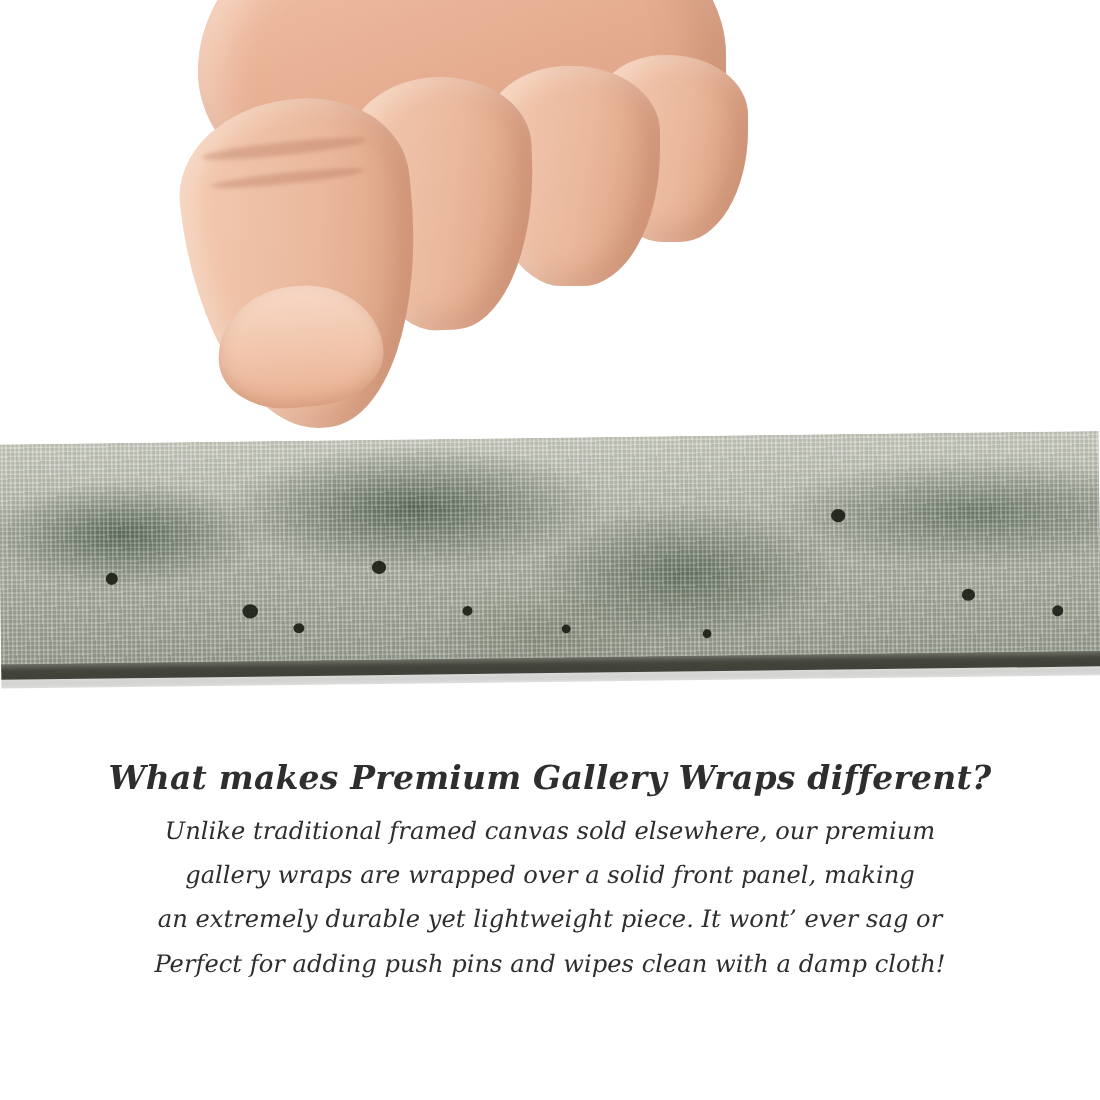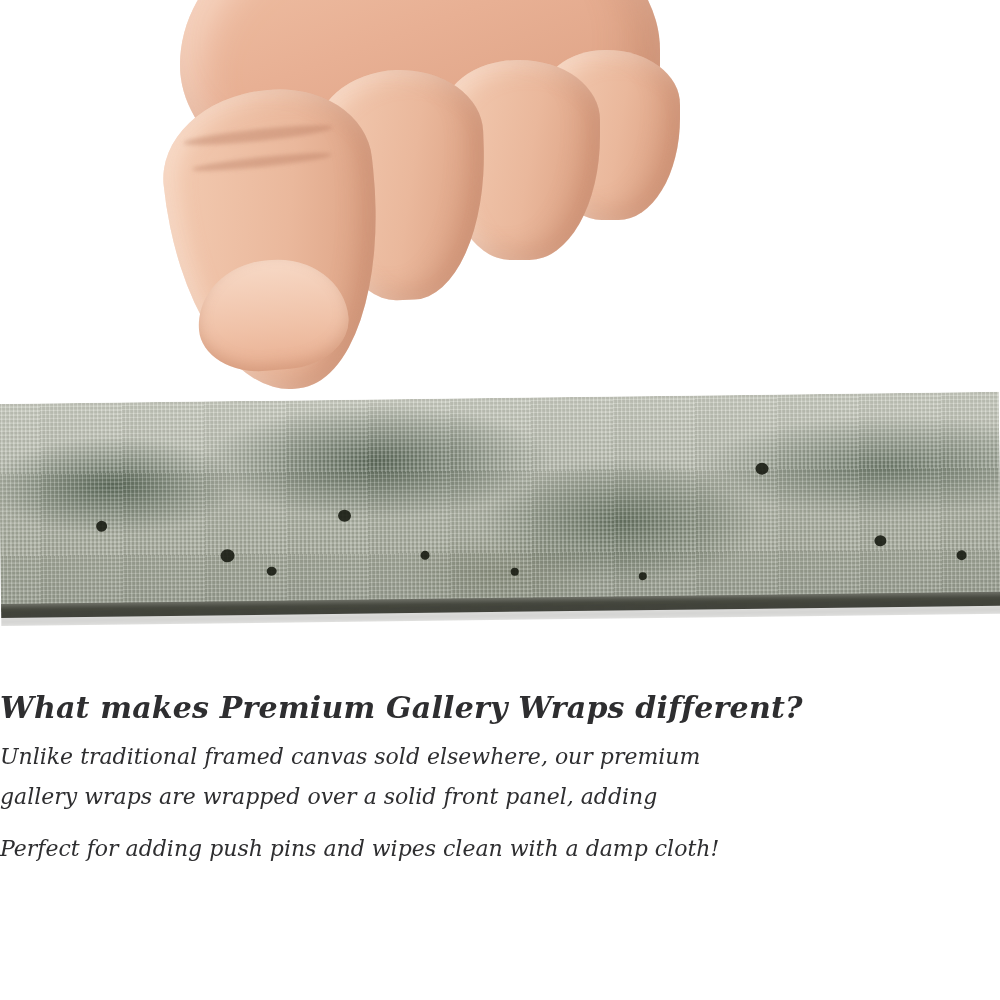--- a/index.html
+++ b/index.html
@@ -158,38 +158,38 @@
     background: linear-gradient(180deg, rgba(120,120,115,0.55), rgba(255,255,255,0));
     filter: blur(4px);
   }
 
   
   .caption {
     position: absolute;
     left: 0;
     top: 690px;
     width: 1000px;
-    text-align: left;
+    text-align: center;
     color: #2e2e30;
     font-family: "DejaVu Serif", serif;
     font-style: italic;
   }
   .caption-title {
     font-size: 30px;
     font-weight: 700;
     letter-spacing: 0.2px;
     margin-bottom: 12px;
   }
   .caption-line {
     font-size: 22px;
     line-height: 40px;
     font-weight: 400;
   }
   .caption-line.last {
-    margin-top: 12px;
+    margin-top: 1px;
   }
 </style>
 </head>
 <body>
 
 <div class="promo-card">
 
   <div class="photo-area">
 
     <div class="hand">
@@ -220,17 +220,18 @@
       </div>
       <div class="canvas-bevel"></div>
       <div class="canvas-shadow"></div>
     </div>
 
   </div>
 
   <div class="caption">
     <div class="caption-title">What makes Premium Gallery Wraps different?</div>
     <div class="caption-line">Unlike traditional framed canvas sold elsewhere, our premium</div>
-    <div class="caption-line">gallery wraps are wrapped over a solid front panel, adding</div>
+    <div class="caption-line">gallery wraps are wrapped over a solid front panel, making</div>
+    <div class="caption-line">an extremely durable yet lightweight piece. It wont’ ever sag or</div>
     <div class="caption-line last">Perfect for adding push pins and wipes clean with a damp cloth!</div>
   </div>
 
 </div>
 
 </body></html>

